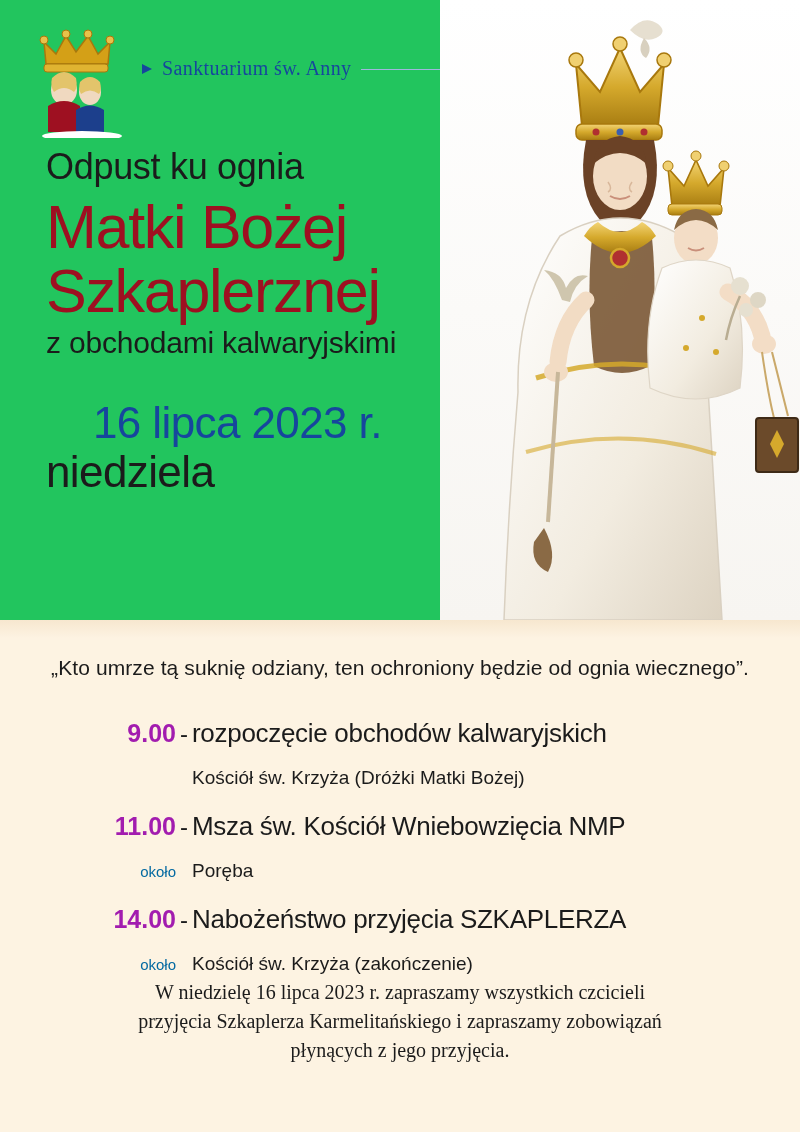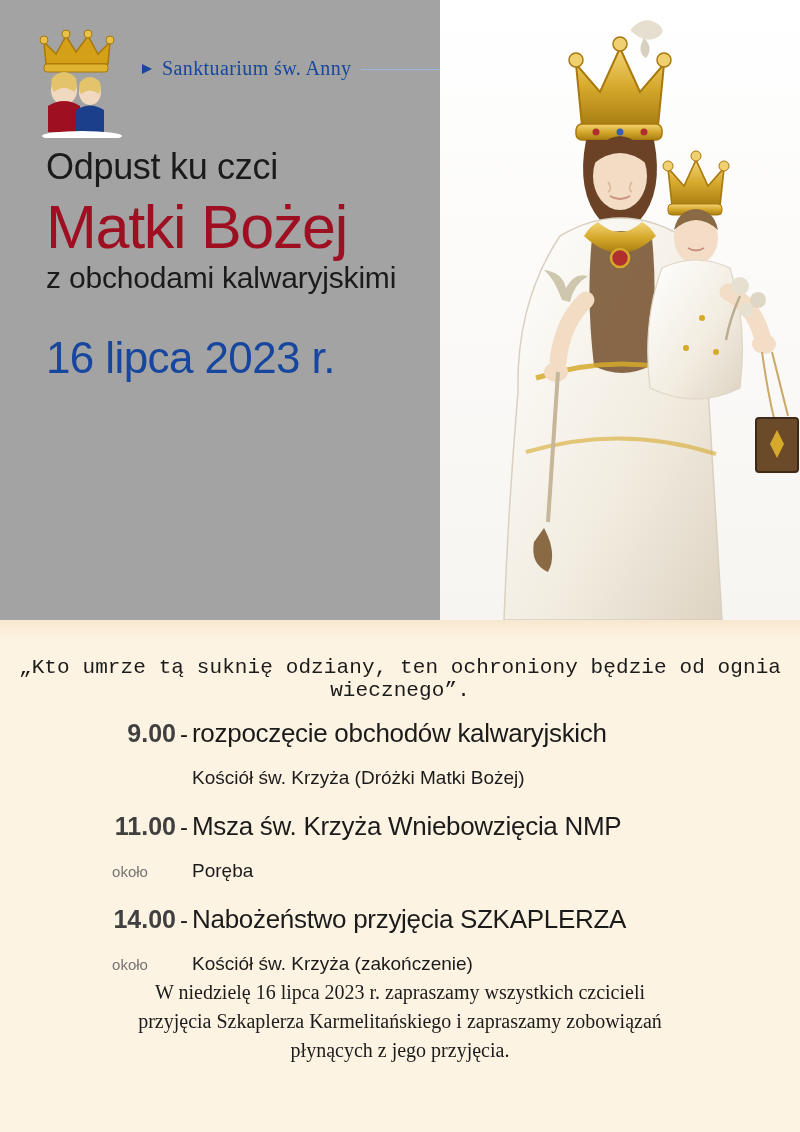--- a/index.html
+++ b/index.html
@@ -18,21 +18,21 @@
     background: #ffffff;
     overflow: hidden;
   }
 
   
   .top-section {
     position: absolute;
     top: 0; left: 0;
     width: 800px;
     height: 620px;
-    background: #a3a3a3;
+    background: #22c55e;
   }
 
   
   .crest {
     position: absolute;
     top: 28px;
     left: 30px;
     width: 104px;
     height: 110px;
   }
@@ -97,20 +97,21 @@
     font-size: 30px;
     color: #1b1b1b;
     letter-spacing: -0.2px;
   }
   .h-date {
     font-size: 44px;
     color: #16469d;
     margin-top: 38px;
     line-height: 1.12;
     letter-spacing: -0.6px;
+    margin-left: 47px;
   }
   .h-day {
     font-size: 44px;
     color: #1b1b1b;
     line-height: 1.12;
     letter-spacing: -0.6px;
   }
 
   
   .statue {
@@ -139,21 +140,21 @@
     width: 800px; height: 18px;
     background: linear-gradient(to bottom, #f7e7cf, #fdf3e2);
   }
 
   .quote {
     position: absolute;
     top: 36px;
     left: 0;
     width: 800px;
     text-align: center;
-    font-family: Liberation Mono, monospace;
+    font-family: Liberation Sans, sans-serif;
     font-size: 21px;
     color: #1b1b1b;
     letter-spacing: 0.1px;
   }
 
   
   .schedule {
     position: absolute;
     top: 98px;
     left: 84px;
@@ -165,21 +166,21 @@
   }
   .sched-row {
     display: flex;
     align-items: baseline;
   }
   .sched-time {
     width: 92px;
     text-align: right;
     font-size: 25px;
     font-weight: bold;
-    color: #404040;
+    color: #a21caf;
     flex: 0 0 auto;
   }
   .sched-dash {
     width: 16px;
     text-align: center;
     font-size: 24px;
     color: #1b1b1b;
     flex: 0 0 auto;
   }
   .sched-title {
@@ -187,23 +188,23 @@
     color: #1b1b1b;
     letter-spacing: -0.3px;
   }
   .sched-sub-row {
     display: flex;
     align-items: baseline;
     margin-top: 18px;
   }
   .sched-approx {
     width: 92px;
-    text-align: center;
+    text-align: right;
     font-size: 15px;
-    color: #737373;
+    color: #0369a1;
     flex: 0 0 auto;
   }
   .sched-gap { width: 16px; flex: 0 0 auto; }
   .sched-place {
     font-size: 19px;
     color: #1b1b1b;
   }
 
   
   .closing {
@@ -252,24 +253,26 @@
           <svg width="14" height="14" viewBox="0 0 14 14">
               <path d="M2 2 L12 7 L2 12 Z" fill="#16469d"></path>
             </svg>
         </span>
         <span class="sanct-text">Sanktuarium św. Anny</span>
         <span class="sanct-rule"></span>
       </div>
     </div>
 
     <div class="headline">
-      <div class="h-small">Odpust ku czci</div>
+      <div class="h-small">Odpust ku ognia</div>
       <div class="h-big">Matki Bożej</div>
+      <div class="h-big second">Szkaplerznej</div>
       <div class="h-sub">z obchodami kalwaryjskimi</div>
       <div class="h-date">16 lipca 2023 r.</div>
+      <div class="h-day">niedziela</div>
     </div>
 
     <div class="statue">
       <svg width="360" height="620" viewBox="0 0 360 620">
         <defs>
           <linearGradient id="robe" x1="0" y1="0" x2="1" y2="1">
             <stop offset="0%" stop-color="#ffffff"></stop>
             <stop offset="60%" stop-color="#f2ece0"></stop>
             <stop offset="100%" stop-color="#ddd3c2"></stop>
           </linearGradient>
@@ -368,21 +371,21 @@
           <span class="sched-approx"></span>
           <span class="sched-gap"></span>
           <span class="sched-place">Kościół św. Krzyża (Dróżki Matki Bożej)</span>
         </div>
       </div>
 
       <div class="sched-item">
         <div class="sched-row">
           <span class="sched-time">11.00</span>
           <span class="sched-dash">-</span>
-          <span class="sched-title">Msza św. Krzyża Wniebowzięcia NMP</span>
+          <span class="sched-title">Msza św. Kościół Wniebowzięcia NMP</span>
         </div>
         <div class="sched-sub-row">
           <span class="sched-approx">około</span>
           <span class="sched-gap"></span>
           <span class="sched-place">Poręba</span>
         </div>
       </div>
 
       <div class="sched-item">
         <div class="sched-row">

